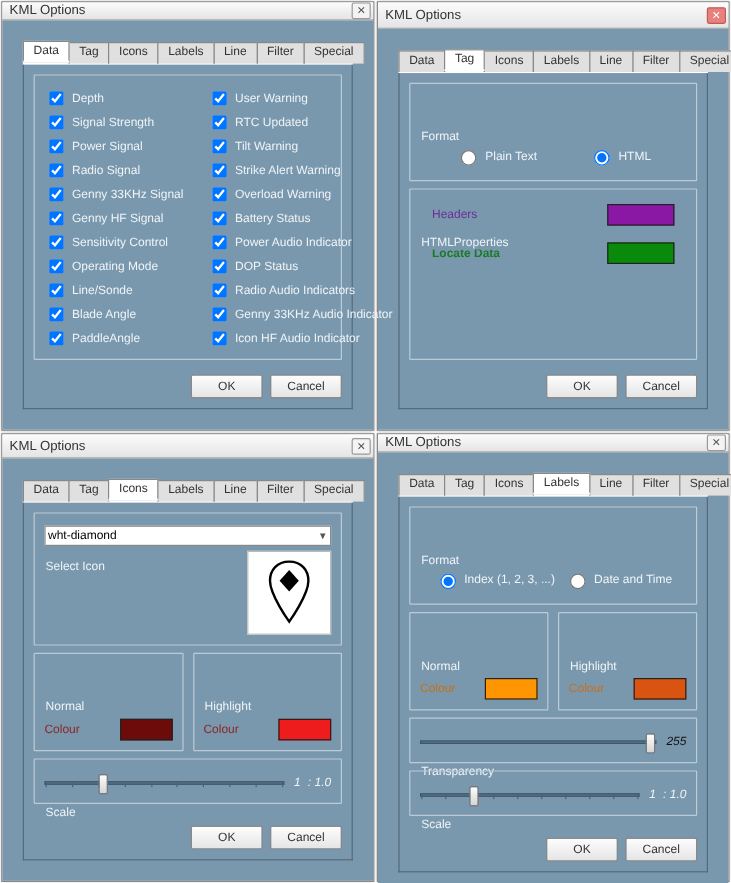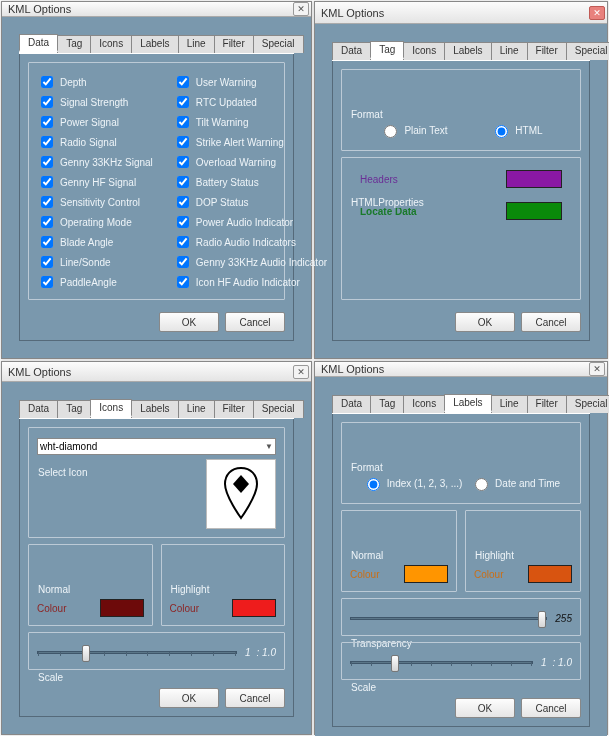--- a/index.html
+++ b/index.html
@@ -231,25 +231,25 @@
                 <label class="chk">
                   <input type="checkbox" checked="" style="">
                   <span>Sensitivity Control</span>
                 </label>
                 <label class="chk">
                   <input type="checkbox" checked="" style="">
                   <span>Operating Mode</span>
                 </label>
                 <label class="chk">
                   <input type="checkbox" checked="" style="">
+                  <span>Line/Sonde</span>
+                </label>
+                <label class="chk">
+                  <input type="checkbox" checked="" style="">
                   <span>Blade Angle</span>
-                </label>
-                <label class="chk">
-                  <input type="checkbox" checked="" style="">
-                  <span>Line/Sonde</span>
                 </label>
                 <label class="chk">
                   <input type="checkbox" checked="" style="">
                   <span>PaddleAngle</span>
                 </label>
               </div>
             <div class="checkcol" id="dcol2">
                 <label class="chk">
                   <input type="checkbox" checked="" style="">
                   <span>User Warning</span>
@@ -269,25 +269,25 @@
                 <label class="chk">
                   <input type="checkbox" checked="" style="">
                   <span>Overload Warning</span>
                 </label>
                 <label class="chk">
                   <input type="checkbox" checked="" style="">
                   <span>Battery Status</span>
                 </label>
                 <label class="chk">
                   <input type="checkbox" checked="" style="">
+                  <span>Power Audio Indicator</span>
+                </label>
+                <label class="chk">
+                  <input type="checkbox" checked="" style="">
                   <span>DOP Status</span>
-                </label>
-                <label class="chk">
-                  <input type="checkbox" checked="" style="">
-                  <span>Power Audio Indicator</span>
                 </label>
                 <label class="chk">
                   <input type="checkbox" checked="" style="">
                   <span>Radio Audio Indicators</span>
                 </label>
                 <label class="chk">
                   <input type="checkbox" checked="" style="">
                   <span>Genny 33KHz Audio Indicator</span>
                 </label>
                 <label class="chk">

